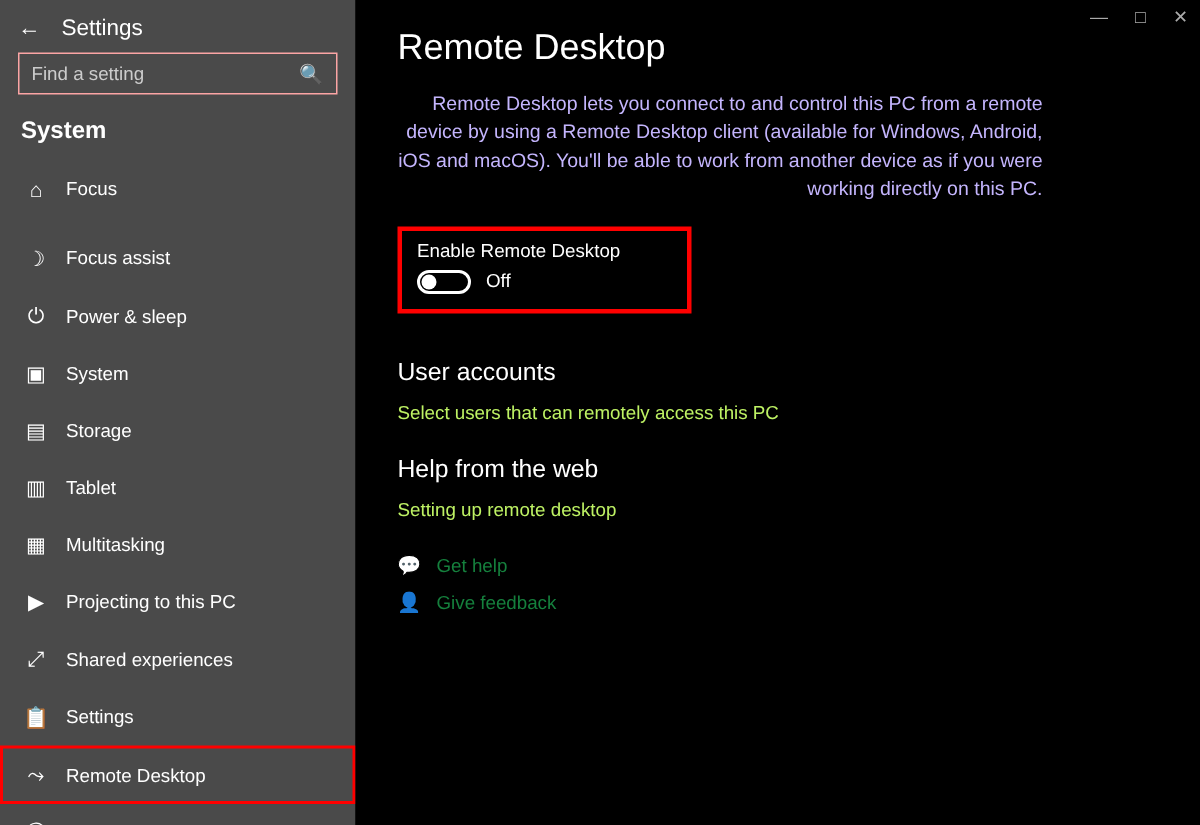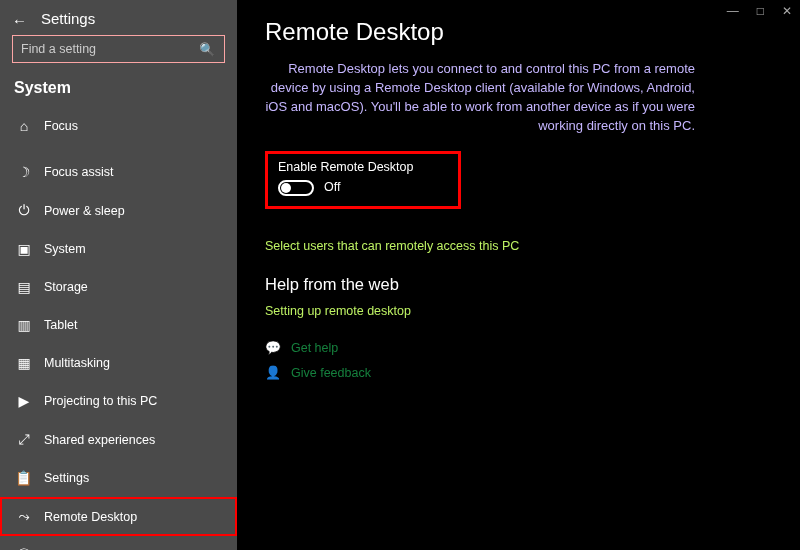--- a/index.html
+++ b/index.html
@@ -117,20 +117,21 @@
   <div class="toggle-block">
     <div class="toggle-label">Enable Remote Desktop</div>
     <div class="toggle-row">
       <div class="toggle">
         <div class="knob"></div>
       </div>
       <span class="toggle-state">Off</span>
     </div>
   </div>
 
+  <h2 class="section-title">User accounts</h2>
   <a class="link">Select users that can remotely access this PC</a>
 
   <h2 class="section-title">Help from the web</h2>
   <a class="link">Setting up remote desktop</a>
 
   <div class="help-row">
     <span class="hic">💬</span>
     <span class="hlink">Get help</span>
   </div>
   <div class="help-row">

